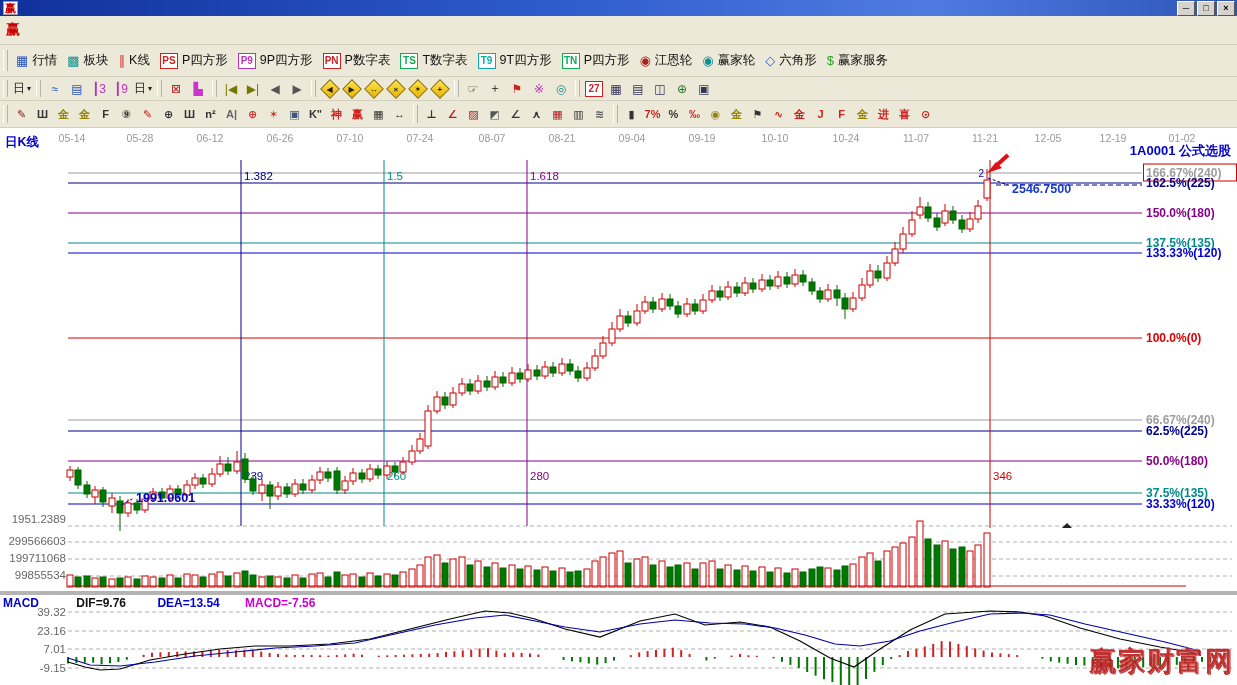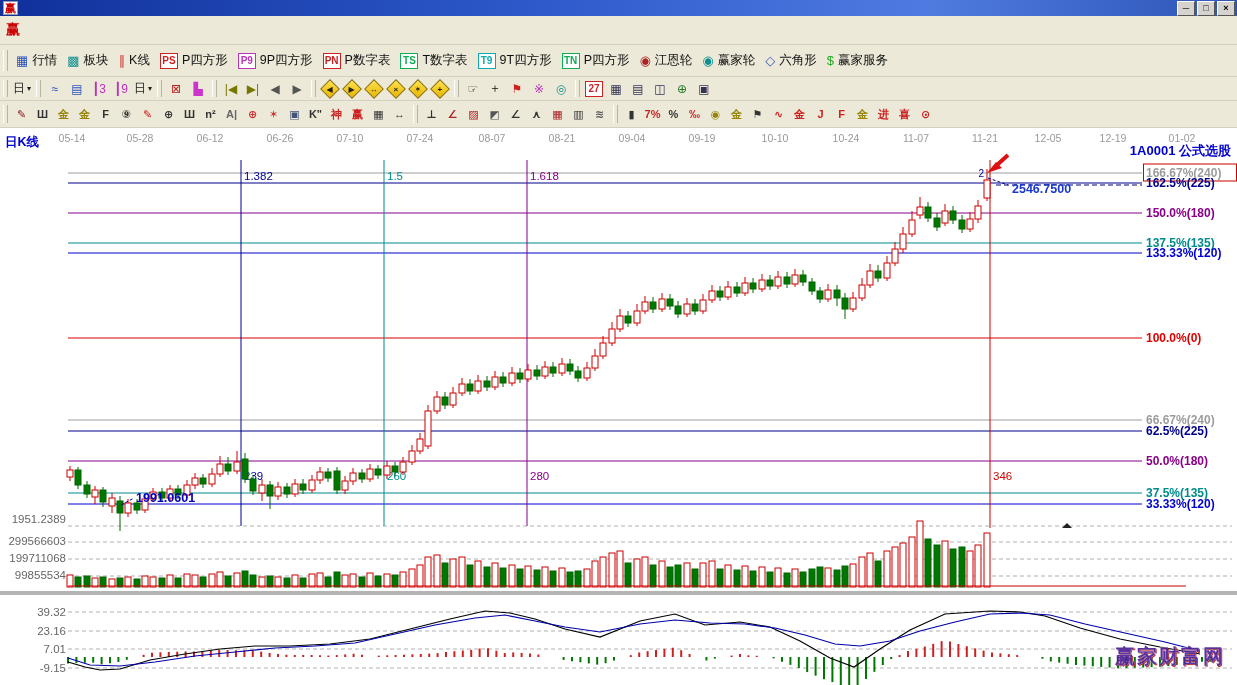--- a/index.html
+++ b/index.html
@@ -34,21 +34,21 @@
             font-size:11px;font-weight:bold;}
   #chart{position:relative;width:1237px;height:558px;background:#fff;}
   #csvg{position:absolute;left:0;top:0;}
   .klabel{position:absolute;left:5px;top:6px;color:#0000cc;font-size:12.5px;font-weight:bold;}
   .symlabel{position:absolute;right:6px;top:14px;color:#0000cc;font-size:13px;font-weight:bold;}
   .macdlegend{position:absolute;left:3px;top:468px;font-size:12px;font-weight:bold;white-space:nowrap;}
   .macdlegend .l0{color:#0000cc;margin-right:34px;}
   .macdlegend .l1{color:#111;margin-right:28px;}
   .macdlegend .l2{color:#0000cc;margin-right:22px;}
   .macdlegend .l3{color:#cc00cc;}
-  .watermark{position:absolute;right:12px;top:515px;color:#4c1d95;font-size:20px;font-weight:bold;
+  .watermark{position:absolute;right:3px;top:515px;color:#b91c1c;font-size:27px;font-weight:bold;
              font-family:"Liberation Serif","DejaVu Serif",serif;letter-spacing:2px;
              text-shadow:0 0 1px #fff,1px 1px 0 #b01010;opacity:0.9;}
 </style>
 </head>
 <body>
 
 <div class="titlebar">
   <span class="applogo">赢</span>
   <span class="winbtns">
     <span class="winbtn">─</span>
@@ -755,14 +755,20 @@
       <text x="136" y="501" fill="#0000bb" font-size="12.5" text-anchor="start" font-weight="bold">1991.0601</text>
       <line x1="996" y1="184" x2="1142" y2="184" stroke="#00008b" stroke-dasharray="5 3"></line>
       <line x1="988" y1="177" x2="1008" y2="184" stroke="#00008b" stroke-dasharray="3 2"></line>
       <text x="984" y="176" fill="#00008b" font-size="10" text-anchor="end" font-weight="normal">2</text>
       <text x="1012" y="192" fill="#1a3acc" font-size="12.5" text-anchor="start" font-weight="bold">2546.7500</text>
       <line x1="997" y1="164" x2="1008" y2="154" stroke="#dd1111" stroke-width="4"></line>
       <polygon points="987,172 996,161 1002,167" fill="#dd1111"></polygon>
     </svg>
   <span class="klabel">日K线</span>
   <span class="symlabel">1A0001  公式选股</span>
+  <div class="macdlegend">
+    <span class="l0">MACD</span>
+    <span class="l1">DIF=9.76</span>
+    <span class="l2">DEA=13.54</span>
+    <span class="l3">MACD=-7.56</span>
+  </div>
   <div class="watermark">赢家财富网</div>
 </div>
 
 </body></html>

